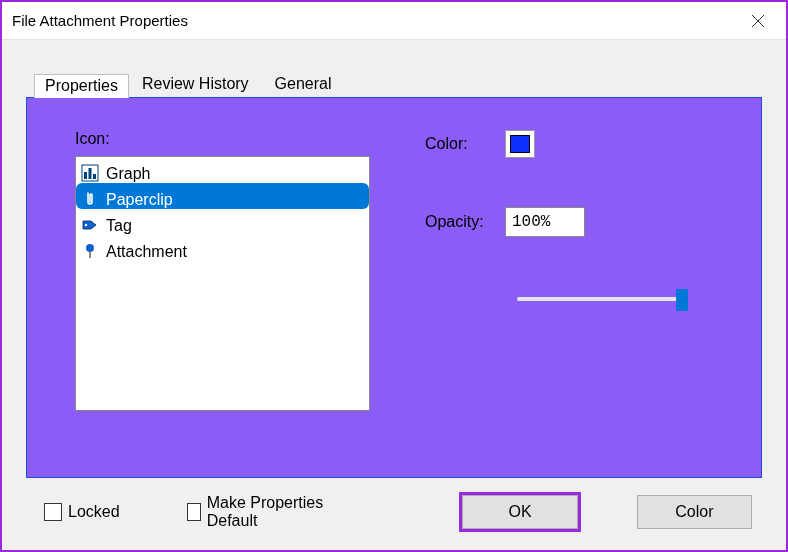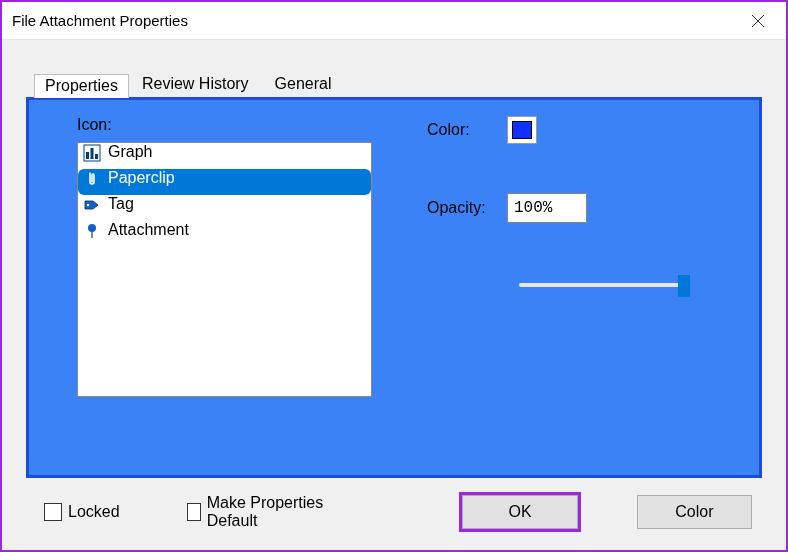--- a/index.html
+++ b/index.html
@@ -69,24 +69,24 @@
     border: 1px solid #bfbfbf;
     border-bottom: 1px solid #fff;
     position: relative;
     top: 1px;
   }
   .tab-highlight {
     border: 3px solid #9c27e0;
     padding: 2px 10px 2px 10px;
   }
   .tab-content {
-    background: #3b82f6;
-    border: 3px solid #1d4ed8;
+    background: #8b5cf6;
+    border: 1px solid #1d4ed8;
     flex: 1;
-    padding: 16px 48px 24px 48px;
+    padding: 32px 48px 24px 48px;
     display: flex;
     position: relative;
     z-index: 1;
   }
   .left-col {
     flex: 0 0 310px;
     display: flex;
     flex-direction: column;
   }
   .left-col .label {
@@ -95,21 +95,21 @@
   }
   .icon-list {
     border: 1px solid #888;
     background: #fff;
     width: 295px;
     height: 255px;
     overflow: auto;
   }
   .icon-item {
     display: flex;
-    align-items: flex-start;
+    align-items: flex-end;
     height: 26px;
     padding: 0 4px;
     cursor: pointer;
     font-size: 16px;
   }
   .icon-item.selected {
     background: #0078d7;
     color: #fff;
     border-radius: 6px;
   }

